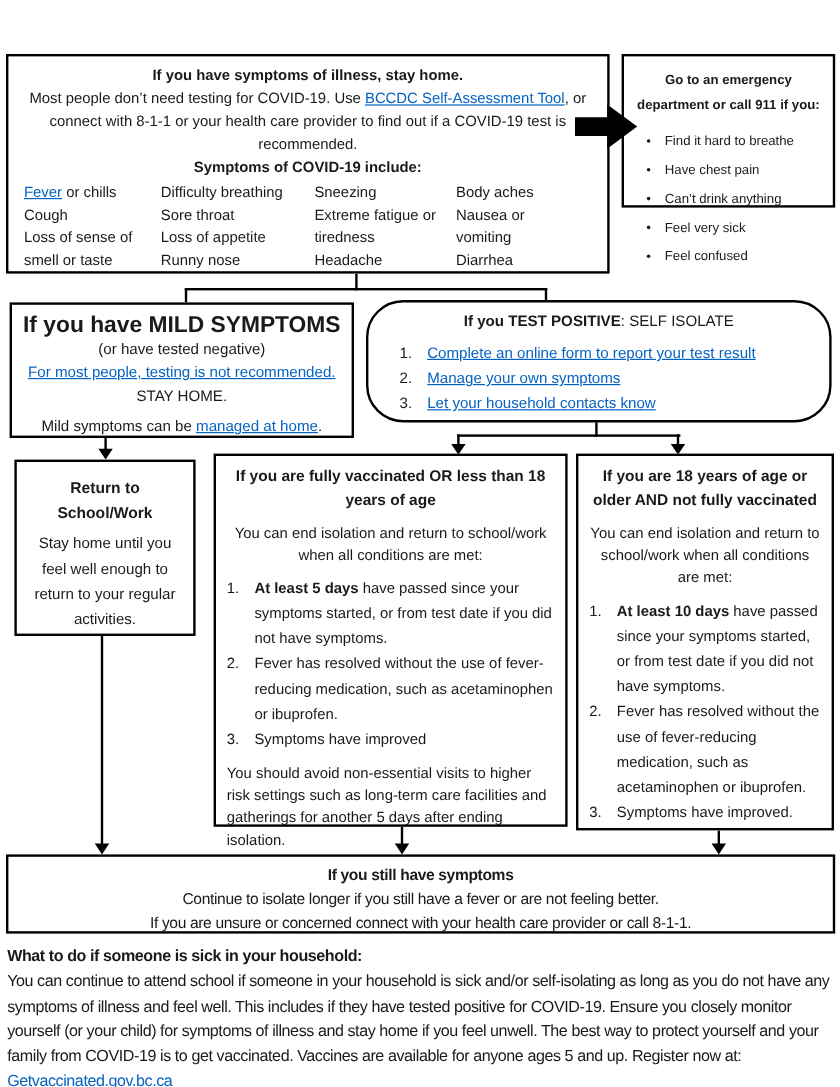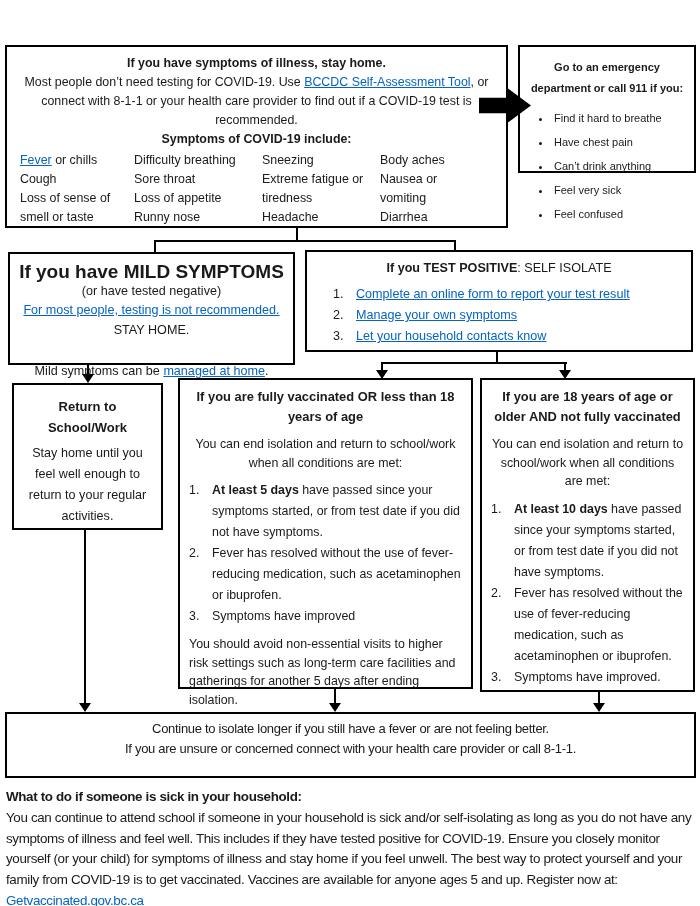--- a/index.html
+++ b/index.html
@@ -42,24 +42,24 @@
 
   
   .block-arrow {
     position:absolute; left:479px; top:87px; width:52px; height:37px; background:#000; z-index:5;
     clip-path:polygon(0 29%, 52% 29%, 52% 0, 100% 50%, 52% 100%, 52% 71%, 0 71%);
   }
 
   
   .mild-box { left:8px; top:252px; width:287px; height:113px; padding-top:8px; font-size:12.6px; line-height:19.5px; text-align:center; }
   .mild-box .hd { font-size:19px; }
-  .mild-box .managed { margin-top:22px; }
-
-  
-  .positive-box { left:305px; top:250px; width:388px; height:102px; padding:9px 10px 0; font-size:12.6px; }
+  .mild-box .managed { margin-top:6px; }
+
+  
+  .positive-box { left:305px; top:250px; width:388px; height:102px; padding:9px 10px 0; font-size:12.6px;border-radius:31px; }
   .positive-box .steps { margin-top:9px; padding-left:16px; }
   .li-row { display:flex; line-height:21px; }
   .li-num { width:23px; flex:none; }
   .li-text { flex:1; }
 
   
   .return-box { left:12px; top:383px; width:151px; height:147px; padding:11px 7px 0; text-align:center; font-size:12.6px; line-height:21px; }
   .return-box .hd { font-size:13px; margin-bottom:5px; }
 
   
@@ -212,20 +212,21 @@
   </div>
 
   <div class="line" style="left:84px; top:530px; width:2px; height:174px;"></div>
   <div class="arrowhead" style="left:79px; top:703px;"></div>
   <div class="line" style="left:334px; top:689px; width:2px; height:15px;"></div>
   <div class="arrowhead" style="left:329px; top:703px;"></div>
   <div class="line" style="left:598px; top:692px; width:2px; height:12px;"></div>
   <div class="arrowhead" style="left:593px; top:703px;"></div>
 
   <div class="box still-box">
+    <div class="b">If you still have symptoms</div>
     <div>Continue to isolate longer if you still have a fever or are not feeling better.</div>
     <div>If you are unsure or concerned connect with your health care provider or call 8-1-1.</div>
   </div>
 
   <div class="household">
     <div class="b">What to do if someone is sick in your household:</div>
     <div>You can continue to attend school if someone in your household is sick and/or self-isolating as long as you do not have any symptoms of illness and feel well. This includes if they have tested positive for COVID-19. Ensure you closely monitor yourself (or your child) for symptoms of illness and stay home if you feel unwell. The best way to protect yourself and your family from COVID-19 is to get vaccinated. Vaccines are available for anyone ages 5 and up. Register now at:</div>
     <div><a>Getvaccinated.gov.bc.ca</a></div>
   </div>
 

